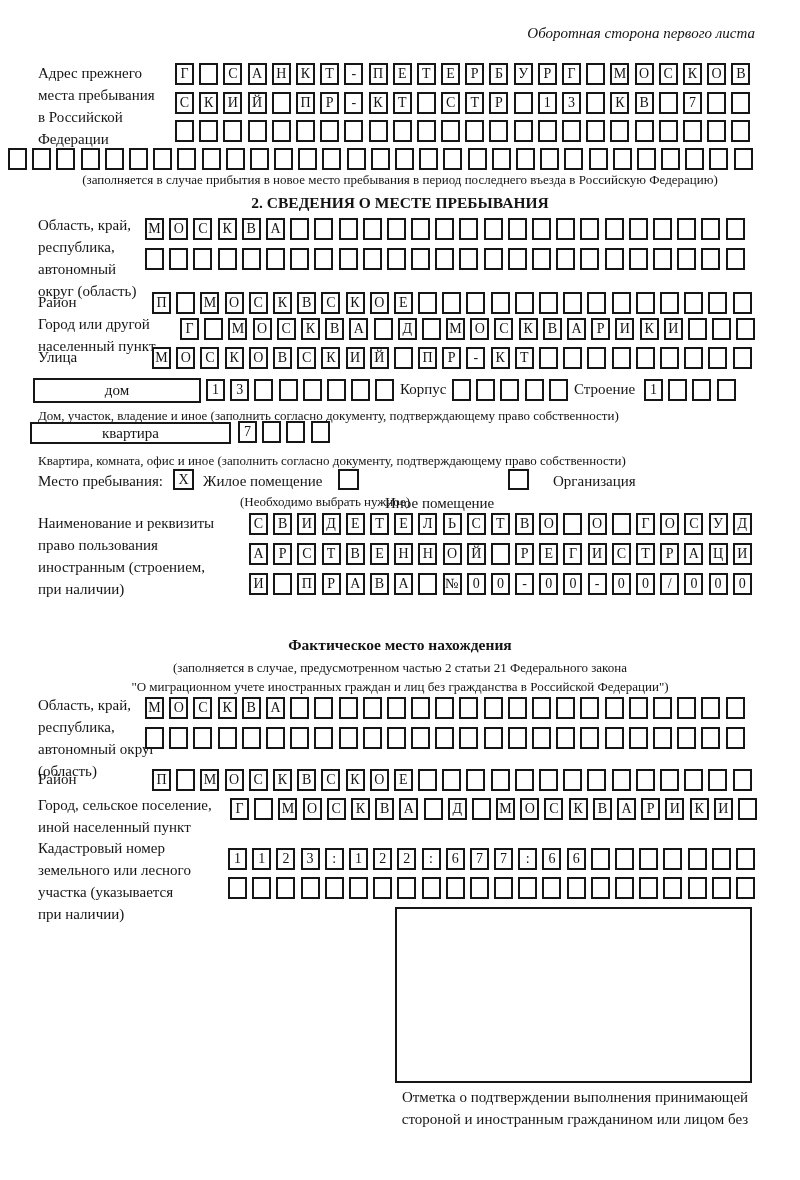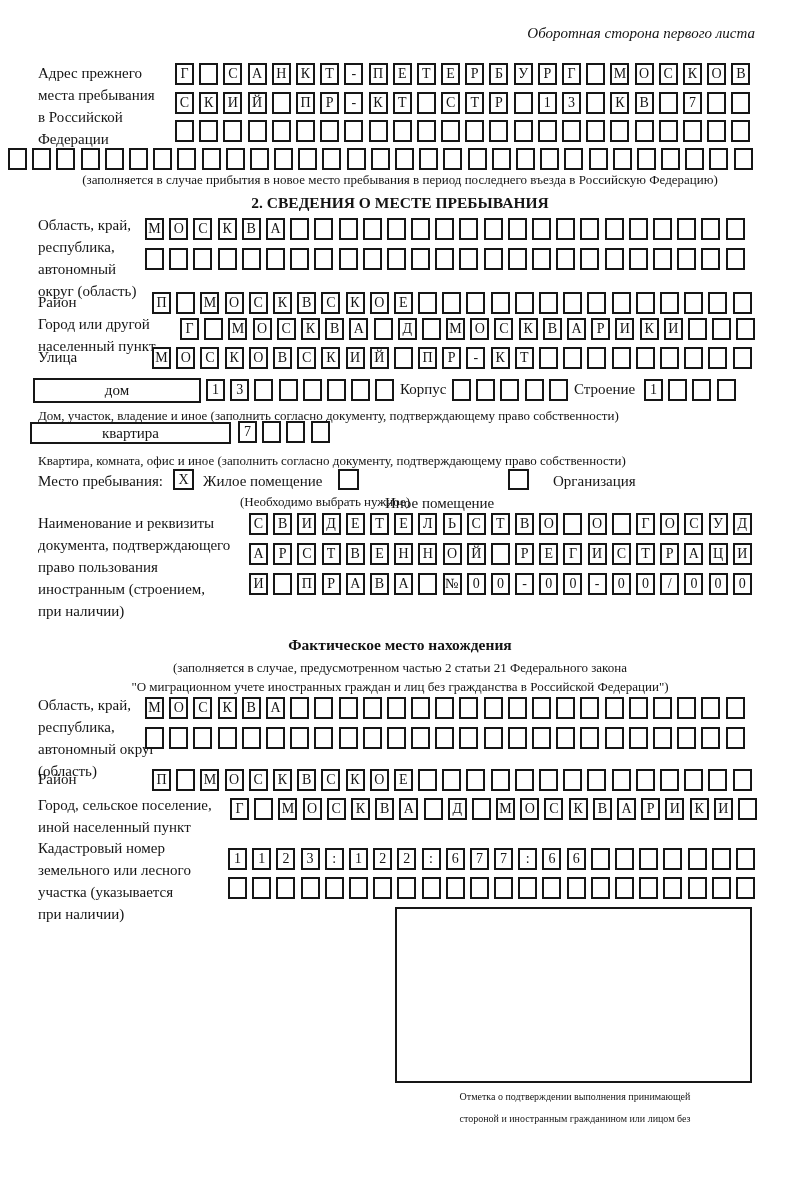--- a/index.html
+++ b/index.html
@@ -19,21 +19,21 @@
   .heading{position:absolute;font-weight:bold;font-size:15.5px;white-space:nowrap;}
   .wbox{
     position:absolute;border:2px solid #161616;display:flex;align-items:center;justify-content:center;
     font-size:15px;background:#fff;
   }
   .checkbox{
     position:absolute;width:17px;height:17px;border:2px solid #161616;background:#fff;
     display:flex;align-items:center;justify-content:center;font-size:14px;
   }
   .stampbox{position:absolute;border:2px solid #161616;background:#fff;}
-  .stampcap{position:absolute;font-size:10px;line-height:22px;text-align:center;}
+  .stampcap{position:absolute;font-size:15px;line-height:22px;text-align:center;}
 </style>
 </head>
 <body>
 
 <div id="page">
 
   <div class="label" style="top:22px;right:45px;font-style:italic;">Оборотная сторона первого листа</div>
 
   <div class="label" style="left:38px;top:62px;">
     <div>Адрес прежнего</div>
@@ -347,21 +347,20 @@
   <div class="checkbox" style="left:173px;top:469px;">X</div>
   <div class="label" style="left:203px;top:470px;">Жилое помещение</div>
   <div class="checkbox" style="left:338px;top:469px;"></div>
   <div class="label" style="left:378px;top:492px;margin-left:7px;">Иное помещение</div>
   <div class="checkbox" style="left:508px;top:469px;"></div>
   <div class="label" style="left:553px;top:470px;">Организация</div>
   <div class="caption" style="left:240px;top:493px;">(Необходимо выбрать нужное)</div>
 
   <div class="label" style="left:38px;top:512px;">
     <div>Наименование и реквизиты</div>
-    <div>документа, подтверждающего</div>
     <div>право пользования</div>
     <div>иностранным (строением,</div>
     <div>при наличии)</div>
   </div>
   <div class="cellrow" style="left:249px;top:513px;">
       <span class="cell">С</span>
       <span class="cell">В</span>
       <span class="cell">И</span>
       <span class="cell">Д</span>
       <span class="cell">Е</span>

